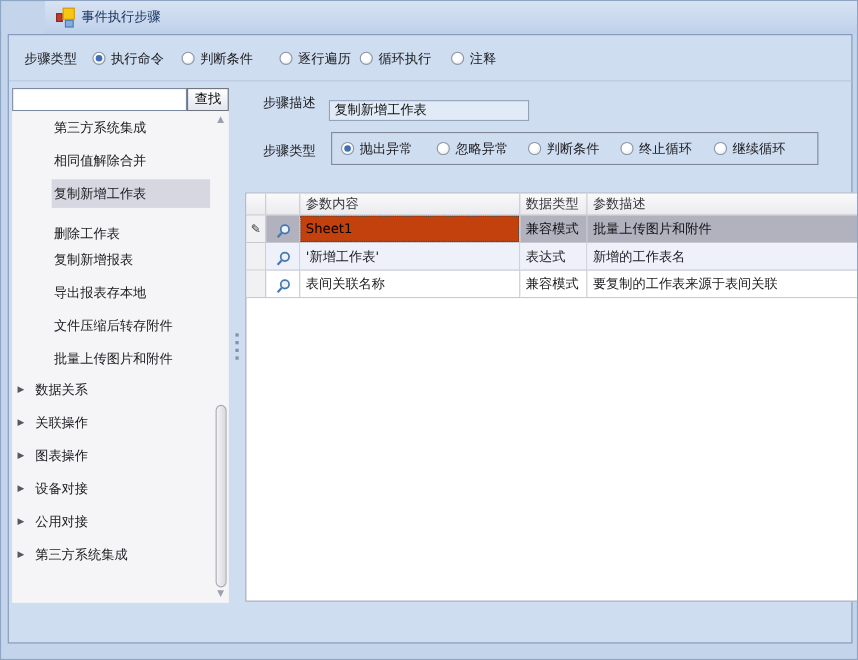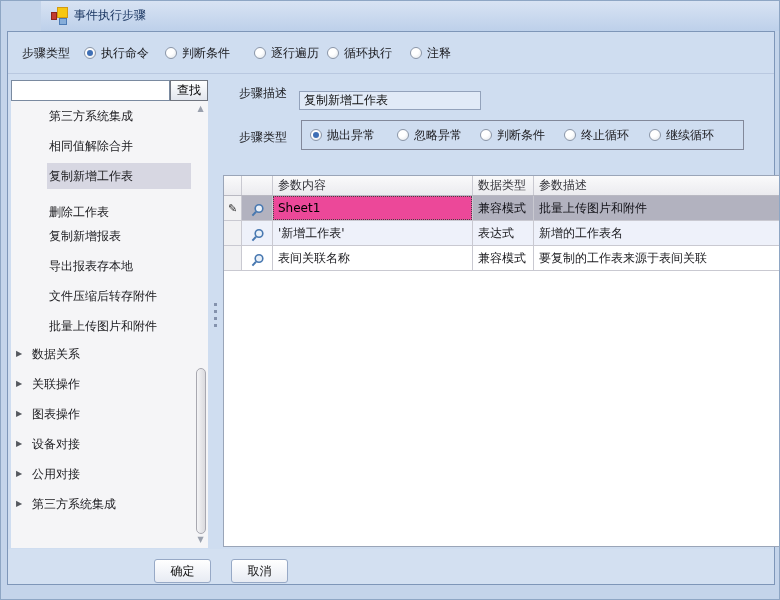--- a/index.html
+++ b/index.html
@@ -91,21 +91,21 @@
   .gc.c2 { flex:0 0 200px; }
   .gc.c3 { flex:0 0 61px; }
   .gc.c4 { flex:1 1 auto; border-right:none; }
   .row-selected .gc { background:#b2b2bf; color:#121218; }
   .row-selected .gc.c0 { background:#f1f1f3; color:#222; }
   .row-alt .gc { background:#eef1fa; }
   .g-row .gc.c0 { background:#f1f1f3; }
   .pencil { font-size:11px; color:#333; }
   .mag svg { vertical-align:middle; margin-top:4px; }
   .gc.c2.edit-cell { padding:0; }
-  .cell-editor { width:100%; height:100%; border:1px dotted #444; background:#ec4899;
+  .cell-editor { width:100%; height:100%; border:1px dotted #444; background:#c2410c;
                  padding:0 16px 0 4px; font:inherit; outline:none; }
 
   
   .footer { position:absolute; left:7px; top:548px; width:766px; height:35px;
             background:#d3e0f1; }
   .btn { position:absolute; top:10px; width:57px; height:24px;
          background:linear-gradient(#ffffff,#e7ebf3); border:1px solid #97a9c6;
          border-radius:3px; font:inherit; color:#111; text-align:center; line-height:22px; }
   .btn.ok { left:146px; }
   .btn.cancel { left:223px; }
@@ -288,18 +288,14 @@
           <circle cx="9" cy="5.5" r="3.8" fill="#eaf1f9" stroke="#4878b0" stroke-width="1.6"></circle>
           <line x1="6" y1="8.8" x2="2.4" y2="12.6" stroke="#4878b0" stroke-width="2"></line>
         </svg>
       </div>
       <div class="gc c2">表间关联名称</div>
       <div class="gc c3">兼容模式</div>
       <div class="gc c4">要复制的工作表来源于表间关联</div>
     </div>
   </div>
 
-  <div class="footer">
-    <button class="btn ok">确定</button>
-    <button class="btn cancel">取消</button>
-  </div>
 
 </div>
 
 </body></html>

